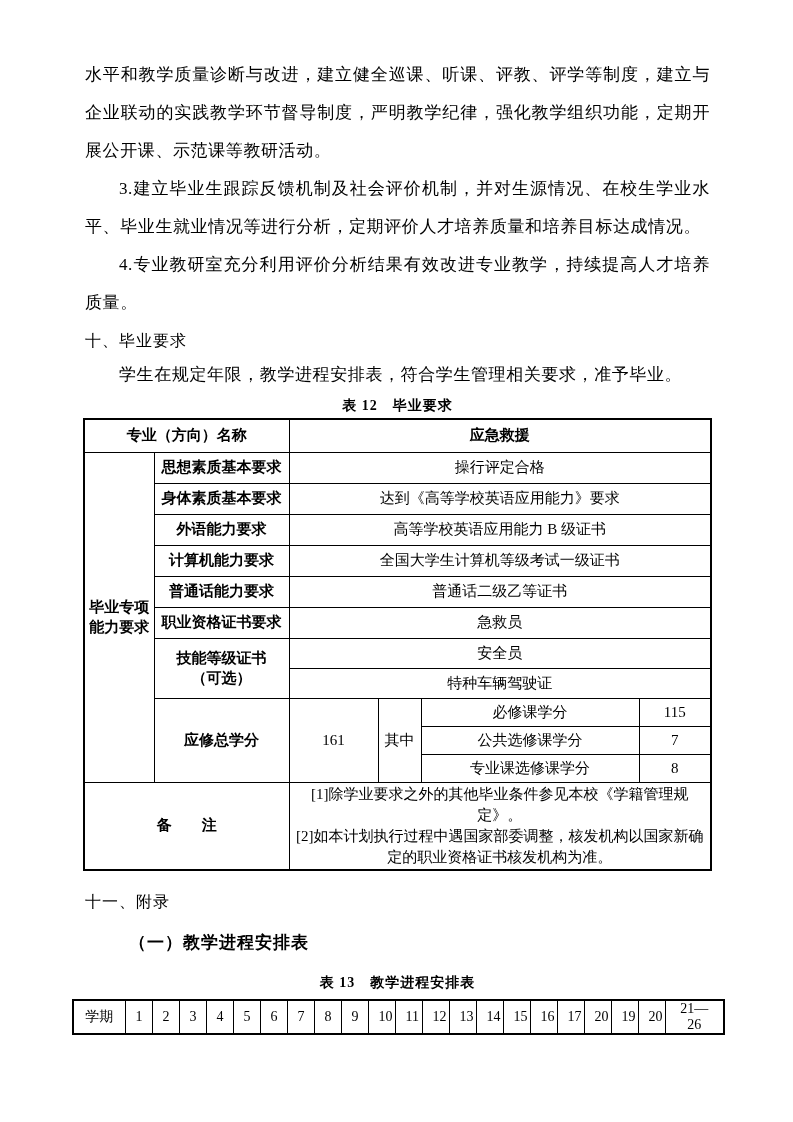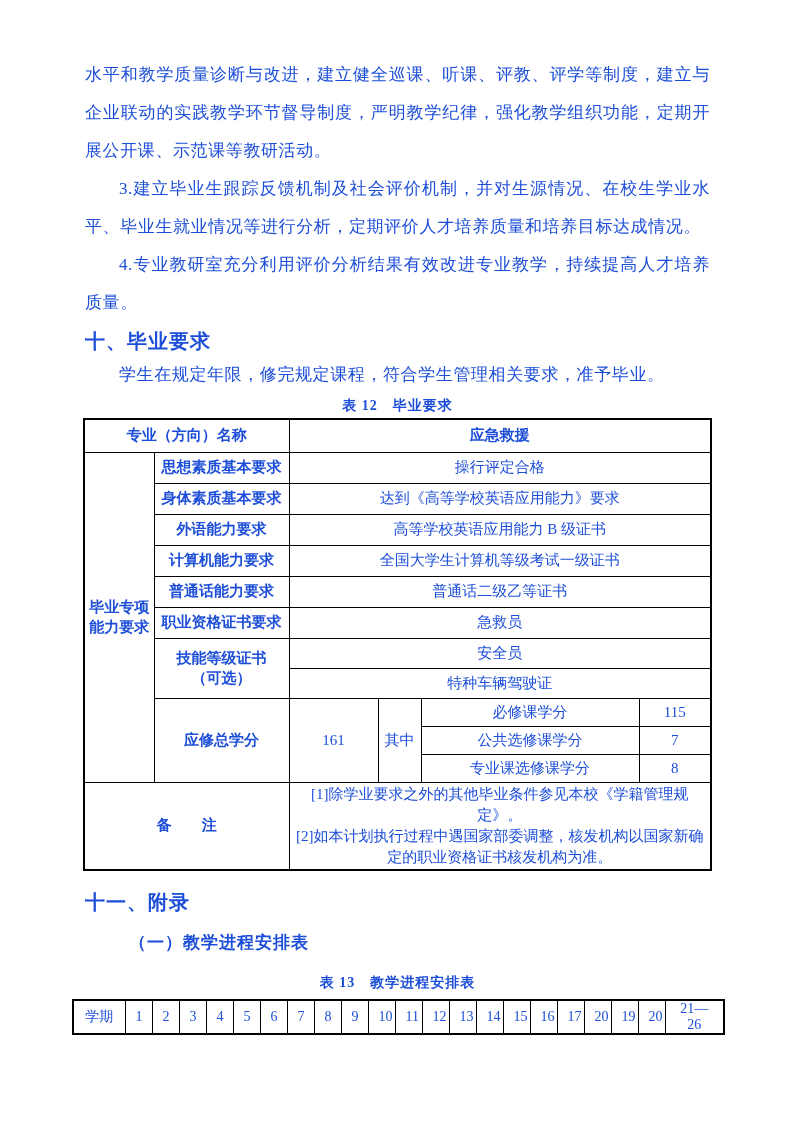--- a/index.html
+++ b/index.html
@@ -3,37 +3,37 @@
 <meta charset="utf-8">
 <style>
   html,body{margin:0;padding:0;background:#e8e8e8;}
   #page{
     position:relative;
     width:793px;height:1122px;
     margin:0 auto;
     background:#ffffff;
     box-sizing:border-box;
     padding:56px 83px 0 85px;
-    color:#1d4ed8;
+    color:#000000;
     font-family:"Liberation Serif","DejaVu Serif",serif;
     overflow:hidden;
   }
   p.body-text{
     margin:0;
     font-size:17px;
     line-height:38px;
     letter-spacing:0.6px;
     text-align:justify;
   }
   p.indent{text-indent:2em;}
   h2.sec{
     margin:6px 0 2px 0;
-    font-size:20px;
+    font-size:16px;
     line-height:26px;
-    font-weight:bold;
+    font-weight:normal;
     font-family:"Liberation Sans","DejaVu Sans",sans-serif;
     letter-spacing:1px;
   }
   h2.sec.lower{margin-top:18px;}
   h3.sub{
     margin:16px 0 0 44px;
     font-size:17px;
     line-height:24px;
     font-weight:bold;
     letter-spacing:1px;
@@ -98,21 +98,21 @@
 <body>
 
 <div id="page">
 
   <p class="body-text">水平和教学质量诊断与改进，建立健全巡课、听课、评教、评学等制度，建立与企业联动的实践教学环节督导制度，严明教学纪律，强化教学组织功能，定期开展公开课、示范课等教研活动。</p>
   <p class="body-text indent">3.建立毕业生跟踪反馈机制及社会评价机制，并对生源情况、在校生学业水平、毕业生就业情况等进行分析，定期评价人才培养质量和培养目标达成情况。</p>
   <p class="body-text indent">4.专业教研室充分利用评价分析结果有效改进专业教学，持续提高人才培养质量。</p>
 
   <h2 class="sec">十、毕业要求</h2>
 
-  <p class="body-text indent">学生在规定年限，修完规定课程，符合学生管理相关要求，准予毕业。</p>
+  <p class="body-text indent">学生在规定年限，教学进程安排表，符合学生管理相关要求，准予毕业。</p>
 
   <div class="tbl-caption">表 12　毕业要求</div>
 
   <table class="t12">
     <colgroup>
       <col style="width:70px">
         <col style="width:135px">
         <col style="width:89px">
       <col style="width:43px">
         <col style="width:218px">

